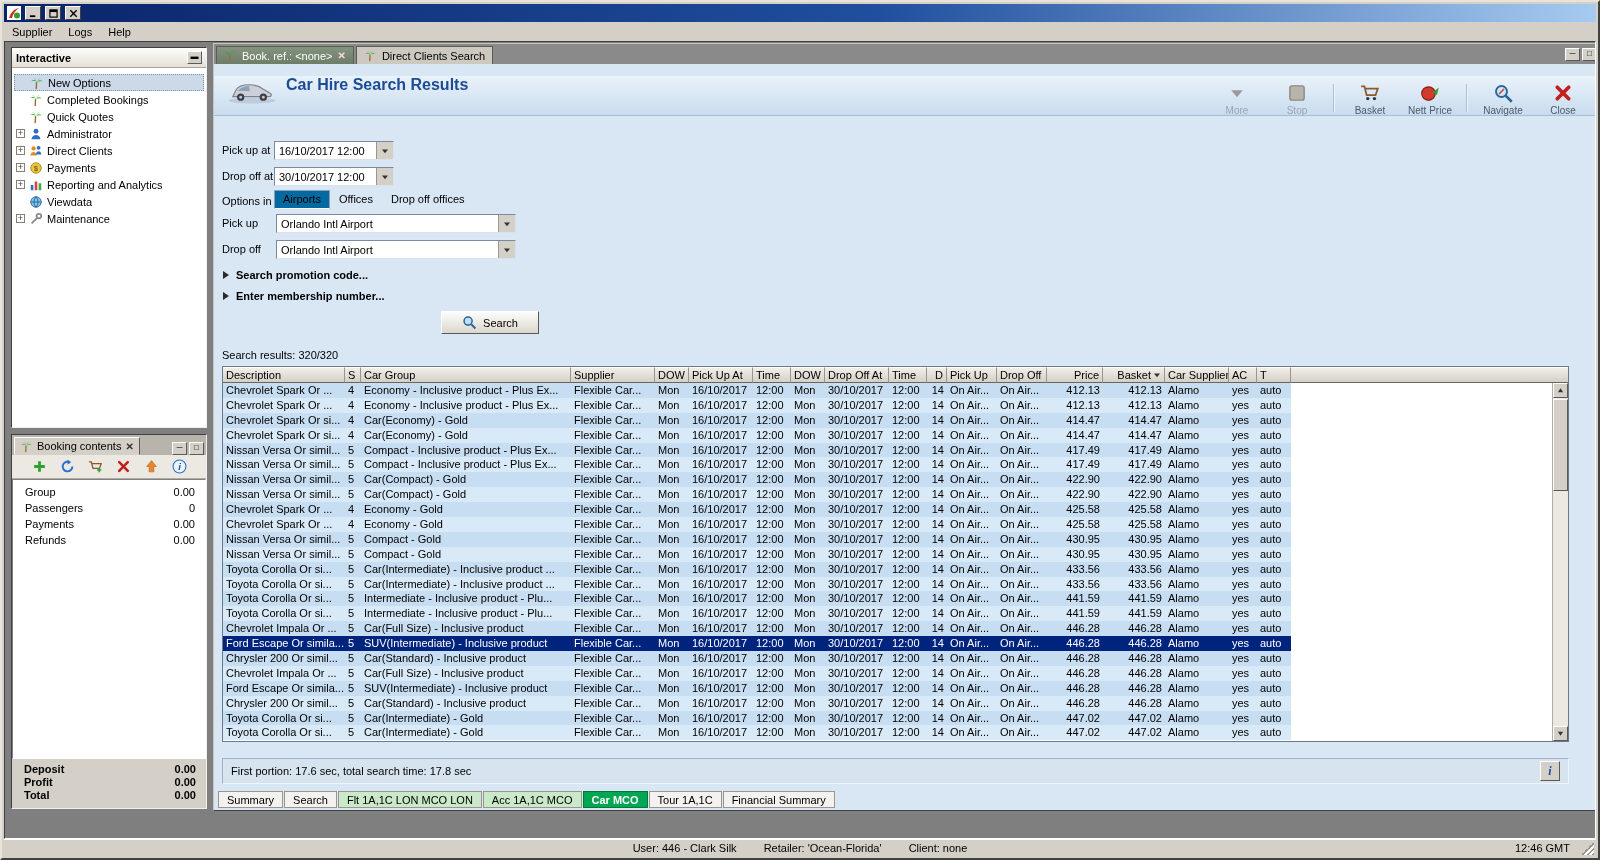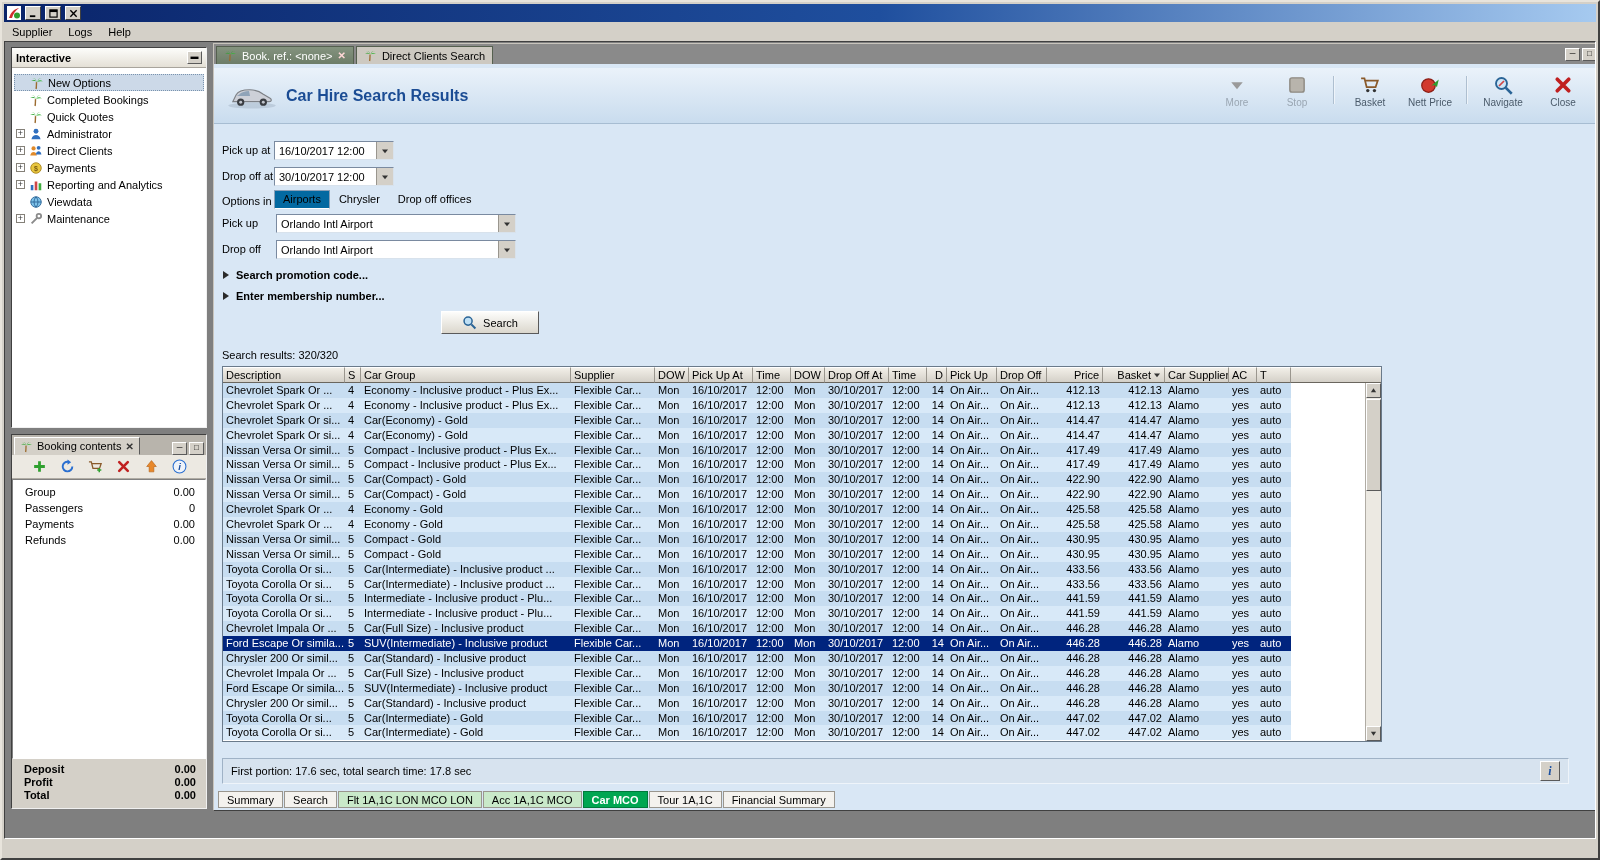--- a/index.html
+++ b/index.html
@@ -62,22 +62,22 @@
     border:1px solid #55604f;border-bottom:none;background:#cdc9c1;color:#000}
   .doc-tab.active{background:linear-gradient(#84937f,#6d7d68);color:#fff}
   .doc-tab .ic{width:13px;height:13px}
   .doc-x{font-weight:bold;font-size:10px;cursor:pointer;color:#3a1f1f}
   .doc-tab.active .doc-x{color:#ffd7d7}
   .doc-tabstrip .sp{flex:1}
   .child-ctl{display:flex;gap:2px;align-items:center;padding-bottom:3px}
 
   .main-content{position:absolute;top:20px;left:0;right:0;bottom:0;background:#d9e7f5;overflow:hidden}
 
-  .hdr-strip{position:absolute;top:4px;left:0;right:0;height:56px;
-    background:linear-gradient(#eaf2fa,#c9dcee);border-bottom:1px solid #a7bdd2;display:flex;align-items:center}
+  .hdr-strip{position:absolute;top:12px;left:0;right:0;height:40px;
+    background:linear-gradient(#eaf2fa,#c9dcee);border-bottom:1px solid #a7bdd2;display:flex;align-items:flex-start}
   .hdr-car{width:52px;height:30px;margin:0 8px 0 12px}
   .hdr-title{font-size:16px;font-weight:bold;color:#1b4c94}
   .hdr-buttons{position:absolute;right:10px;top:4px;display:flex;align-items:flex-start;gap:8px}
   .hbtn{width:52px;display:flex;flex-direction:column;align-items:center;gap:2px;cursor:pointer;padding-top:3px}
   .hbtn .ic{width:20px;height:20px}
   .hbtn .hlbl{font-size:10px;color:#4a5a6a}
   .hbtn.dim{cursor:default}
   .hbtn.dim .hlbl{color:#9aa6b2}
   .vsep{width:1px;align-self:stretch;background:#aebfd0;box-shadow:1px 0 0 #eef4fa;margin:4px 2px}
 
@@ -96,21 +96,21 @@
   .disclosure{position:absolute;display:flex;align-items:center;gap:6px;font-weight:bold;cursor:pointer}
   .disclosure .ic{width:8px;height:10px}
 
   #search-btn{position:absolute;left:227px;width:98px;height:23px;display:flex;align-items:center;justify-content:center;
     gap:6px;background:linear-gradient(#fdfdfb,#dbd7cd);border:1px solid;border-color:#fff #5a5a5a #5a5a5a #fff;cursor:pointer}
   #search-btn .ic{width:15px;height:15px}
 
   #results-label{position:absolute;left:8px;font-weight:normal}
 
   
-  #table-wrap{position:absolute;left:8px;top:302px;width:1160px;height:376px;background:#fff;
+  #table-wrap{position:absolute;left:8px;top:302px;width:1347px;height:376px;background:#fff;
     border:1px solid #6a7a8a;overflow:hidden}
   #thead{display:flex;height:16px;background:#d4d0c8}
   .th{border-right:1px solid #9a968e;border-top:1px solid #fff;border-bottom:1px solid #6a665e;
     padding:1px 3px;white-space:nowrap;overflow:hidden;background:linear-gradient(#f2efe8,#d4d0c8);cursor:pointer;
     display:flex;align-items:center}
   .th.fill{flex:1;border-right:none;cursor:default}
   .th.num{justify-content:flex-end}
   .sortmark{width:8px;height:8px;margin-left:2px}
   #tbody{position:absolute;top:16px;left:0;right:16px;bottom:0;overflow:hidden;background:#fff}
   .trow{display:flex;height:14.9px;cursor:pointer}
@@ -521,21 +521,21 @@
                 <svg viewBox="0 0 8 8">
                   <path d="M1 2.5h6L4 6.2z" fill="#333"></path>
                 </svg>
               </span>
             </span>
         </div>
 
         <span class="form-label" style="top:131px">Options in</span>
         <div class="searchin-tabs" id="searchin-tabs" style="left:60px;top:126px">
             <span class="si-tab sel">Airports</span>
-            <span class="si-tab">Chrysler</span>
+            <span class="si-tab">Offices</span>
             <span class="si-tab">Drop off offices</span>
           </div>
 
         <span class="form-label" style="top:153px">Pick up</span>
         <div class="combo" style="left:62px;top:150px;width:240px">
           <span class="val">Orlando Intl Airport</span>
           <span class="cbtn">
               <span class="ic">
                 <svg viewBox="0 0 8 8">
                   <path d="M1 2.5h6L4 6.2z" fill="#333"></path>
@@ -1163,14 +1163,23 @@
             <span class="btab green">Car MCO</span>
             <span class="btab plain">Tour 1A,1C</span>
             <span class="btab plain">Financial Summary</span>
           </div>
 
       </div>
     </div>
 
   </div>
 
+  <div class="statusbar">
+    <span class="sb-center">
+      <span>User: 446 - Clark Silk</span>
+      <span>Retailer: 'Ocean-Florida'</span>
+      <span>Client: none</span>
+    </span>
+    <span class="sb-time">12:46 GMT</span>
+    <span class="sb-grip"></span>
+  </div>
 
 </div>
 
 </body></html>

